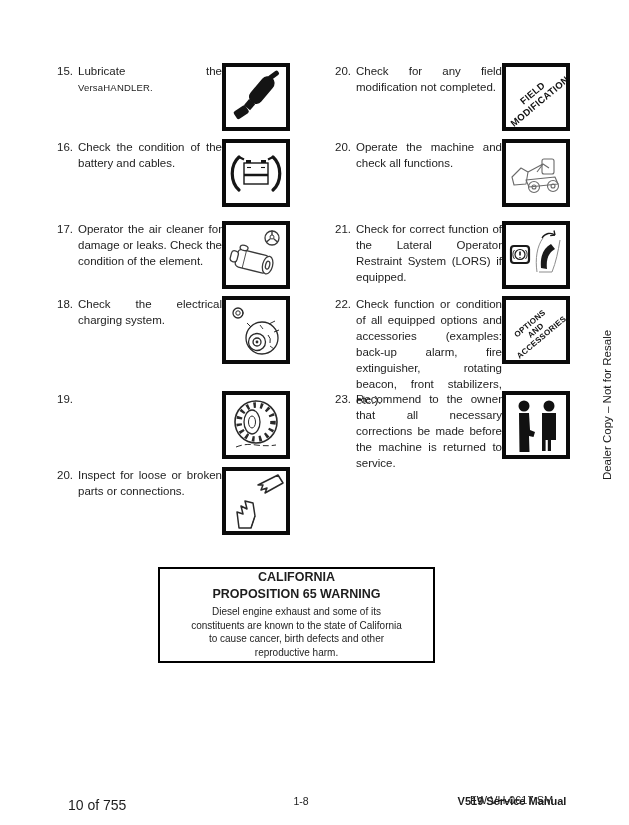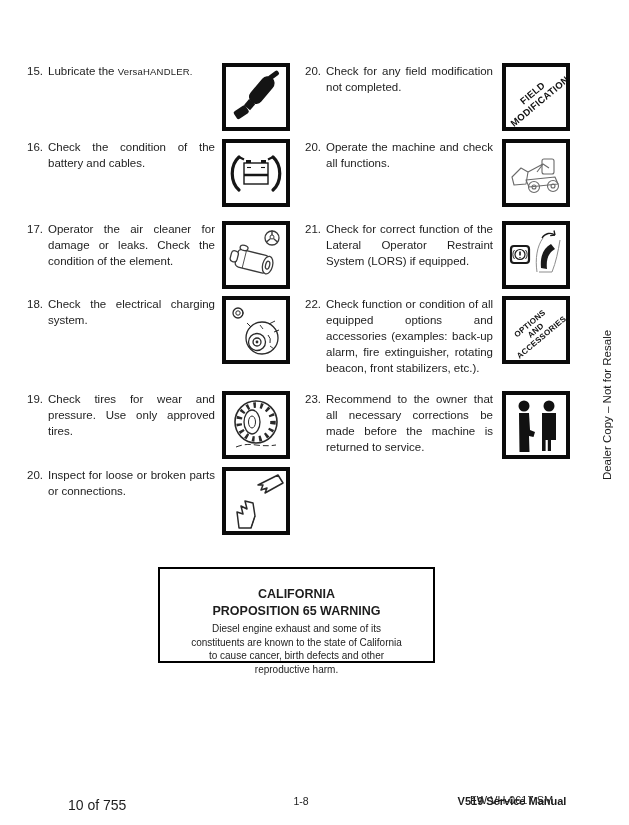--- a/index.html
+++ b/index.html
@@ -4,37 +4,37 @@
 <title>V519 Service Manual — 1-8</title>
 <style>
   html,body { margin:0; padding:0; background:#ffffff; }
   .page {
     position:relative; width:629px; height:825px; background:#ffffff;
     font-family:"Liberation Sans", sans-serif; color:#1d1d1d; overflow:hidden;
   }
   .item { position:absolute; display:flex; align-items:flex-start; }
   .item.left  { left:27px;  width:263px; }
   .item.right { left:305px; width:265px; }
-  .item .txt { display:flex; width:188px; font-size:11.5px; line-height:16px; }
+  .item .txt { display:flex; width:188px; font-size:11.5px; line-height:16px;margin-left:30px; }
   .item .num { width:21px; flex:none; }
   .item .body { flex:1; text-align:justify; }
   .product { font-size:9.5px; letter-spacing:0.2px; }
   .icon-box {
     width:68px; height:68px; box-sizing:border-box; border:4px solid #0b0b0b;
     background:#fff; margin-left:auto; flex:none; overflow:hidden;
     display:flex; align-items:center; justify-content:center;
   }
   .icon-box svg { display:block; }
   .diag { transform:rotate(-40deg); font-weight:bold; text-align:center; color:#111; }
   .diag span { display:block; }
   .diag.fm  { font-size:9.5px; line-height:10.5px; letter-spacing:0.3px; }
   .diag.opt { font-size:8px;   line-height:9px;   letter-spacing:0.3px; }
   .warning-box {
     position:absolute; left:158px; top:567px; width:277px; height:96px;
-    box-sizing:border-box; border:2.5px solid #000; text-align:center; padding-top:17px;
+    box-sizing:border-box; border:2.5px solid #000; text-align:center; padding-top:0;
     background:#fff;
   }
   .warn-title { font-weight:bold; font-size:12.5px; line-height:16.5px; }
   .warn-body  { font-size:10px; line-height:13.5px; margin-top:3px; }
   .dealer-copy {
     position:absolute; left:489px; top:397px; width:240px; height:16px;
     transform:rotate(-90deg); text-align:center; font-size:11.5px; white-space:nowrap;
   }
   .footer-form   { position:absolute; left:470px; top:752px; font-size:11px;margin-top:42px; }
   .footer-sheet  { position:absolute; left:68px;  top:797px; font-size:14px; }
@@ -129,21 +129,20 @@
           <path d="M41,34 a8,8 0 0 1 2,8" stroke-width="1" fill="none"></path>
           <path d="M33,24 l3,4 M43,45 l4,3" stroke-width="0.9" fill="none"></path>
         </g>
       </svg>
     </div>
   </div>
 
   <div class="item left" style="top:391px">
     <div class="txt">
       <span class="num">19.</span>
-      <span class="body">Check tires for wear and pressure. Use only approved tires.</span>
     </div>
     <div class="icon-box">
       <svg width="58" height="58" viewBox="0 0 58 58">
         <g fill="none" stroke="#2a2a2a">
           <circle cx="29" cy="26" r="21" stroke-width="1.6"></circle>
           <circle cx="29" cy="26" r="17" stroke-width="5.5" stroke-dasharray="2.5 4.5"></circle>
           <ellipse cx="25" cy="26" rx="8" ry="12" fill="#ffffff" stroke-width="1.3"></ellipse>
           <ellipse cx="25" cy="26" rx="3.5" ry="6" stroke-width="1"></ellipse>
           <path d="M9,51 c8,-3 14,-3 20,-2 c8,1 14,1 20,0" stroke-width="1" stroke-dasharray="6 3"></path>
         </g>

